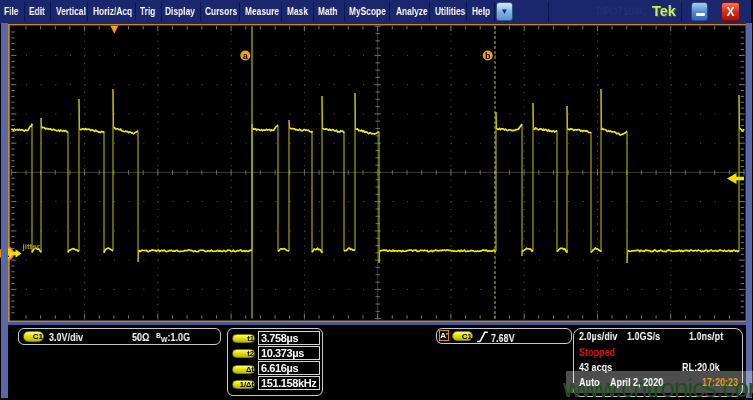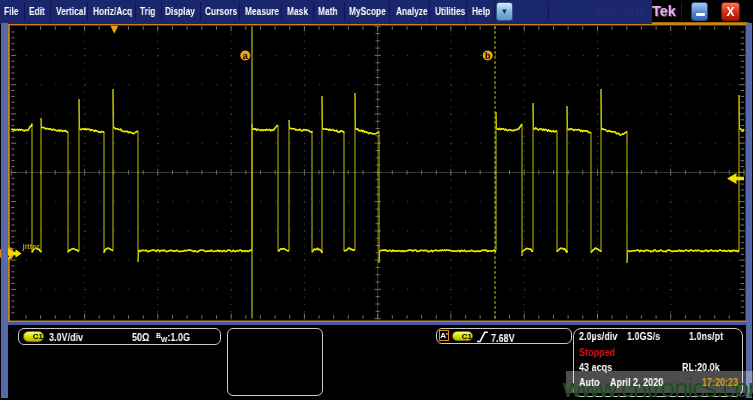--- a/index.html
+++ b/index.html
@@ -1,29 +1,29 @@
 <!DOCTYPE html>
 <html><head><meta charset="utf-8">
 <style>
 * { margin:0; padding:0; box-sizing:border-box; }
 html,body { width:753px; height:400px; background:#000; overflow:hidden;
   font-family:"Liberation Sans", sans-serif; }
 #scr { position:absolute; left:0; top:0; width:753px; height:400px; background:#000; }
 
-#menu { position:absolute; left:0; top:0; width:652px; height:23.8px; background:#1b276d; }
+#menu { position:absolute; left:0; top:0; width:751px; height:23.8px; background:#1b276d; }
 .mi { position:absolute; top:0; height:23.8px; line-height:23px; color:#fff;
    font-size:10.5px; font-weight:bold; white-space:nowrap; will-change:transform;
    transform:scaleX(0.8); transform-origin:0 50%; }
 .sep { position:absolute; top:2px; width:1px; height:19px; background:#0d1650; }
 #ddbtn { position:absolute; left:496px; top:2px; width:17px; height:19px; border-radius:3px;
   background:linear-gradient(#d6e9fa,#7fb2e0 55%,#5c94cf); border:1px solid #35567e;
   text-align:center; line-height:17px; color:#132a6a; font-size:8px; }
 #dpo { position:absolute; left:596px; top:5px; color:#242e72; font-size:11px; font-weight:bold;
   transform:scaleX(0.9); transform-origin:0 50%; will-change:transform; }
-#tek { position:absolute; left:652px; top:3px; color:#f0abfc; font-size:14.5px; font-weight:bold;
+#tek { position:absolute; left:652px; top:3px; color:#bef264; font-size:14.5px; font-weight:bold;
   text-shadow:1px 1px 1px #555; will-change:transform; }
 #minb { position:absolute; left:691px; top:2px; width:17px; height:19px; border-radius:3px;
   background:linear-gradient(#a8cef2,#4d82ce 60%,#3765b5); border:1px solid #2a4a85; }
 #minb div { position:absolute; left:4px; bottom:4px; width:9px; height:3px; background:#fff; border-radius:1px; }
 #closeb { position:absolute; left:721px; top:2px; width:19px; height:19px; border-radius:3px;
   background:linear-gradient(#f4775e,#d42c12 55%,#a81505); border:1px solid #7d1000;
   color:#fff; font-size:12px; font-weight:bold; text-align:center; line-height:18px; }
 
 #lstrip { position:absolute; left:1px; top:23px; width:7.3px; height:375px; background:#5768ab; }
 #rstrip { position:absolute; left:746.2px; top:23px; width:5.8px; height:375px; background:#5768ab; }
@@ -123,20 +123,30 @@
     <div id="rstrip"></div>
     <div id="bline"></div>
 
 <div class="panel" style="left:18px;top:328px;width:202.5px;height:16.5px;"></div>
 <div class="pill" style="left:23px;top:331.2px;width:21px;height:10.5px;font-size:8px;line-height:10px;">C1</div>
 <div class="wt" style="left:49px;top:331px;">3.0V/div</div>
 <div class="wt" style="left:132px;top:331px;">50Ω</div>
 <div class="wt" style="left:156px;top:331px;"><span style="font-size:8px;vertical-align:3px;">B</span><span style="font-size:8px;vertical-align:-1px;">W</span>:1.0G</div>
 
 <div class="panel" style="left:227px;top:327.5px;width:96px;height:68px;"></div>
+<div style="position:absolute;left:227px;top:327.5px;width:96px;height:68px;">
+  <div class="pill" style="left:4.5px;top:6.8px;width:23px;height:8.8px;font-size:7.5px;line-height:8.5px;">t1</div>
+  <div class="pill" style="left:4.5px;top:21.6px;width:23px;height:8.8px;font-size:7.5px;line-height:8.5px;">t2</div>
+  <div class="pill" style="left:4.5px;top:37px;width:23px;height:8.8px;font-size:7.5px;line-height:8.5px;">Δt</div>
+  <div class="pill" style="left:4.5px;top:52.1px;width:23px;height:8.8px;font-size:7.5px;line-height:8.5px;">1/Δt</div>
+  <div class="cell" style="top:3.7px;">3.758µs</div>
+  <div class="cell" style="top:18.5px;">10.373µs</div>
+  <div class="cell" style="top:33.3px;">6.616µs</div>
+  <div class="cell" style="top:48.5px;">151.158kHz</div>
+</div>
 
 <div class="panel" style="left:436px;top:328px;width:135.5px;height:16.3px;"></div>
 <div style="position:absolute;left:439.4px;top:330.4px;width:10px;height:10.5px;border:1.6px solid #e8870e;
   color:#fff;font-size:8px;font-weight:bold;text-align:center;line-height:9px;will-change:transform;">A'</div>
 <div class="pill" style="left:452px;top:331px;width:21px;height:10px;font-size:8px;line-height:9.5px;">C1</div>
 <svg width="16" height="16" viewBox="0 0 16 16" style="position:absolute;left:475px;top:328.5px;">
   <path d="M2,12.5 h3 l4.8,-9.2 h3" stroke="#fff" stroke-width="1.6" fill="none"></path>
 </svg>
 <div class="wt" style="left:491px;top:331.5px;">7.68V</div>
 

